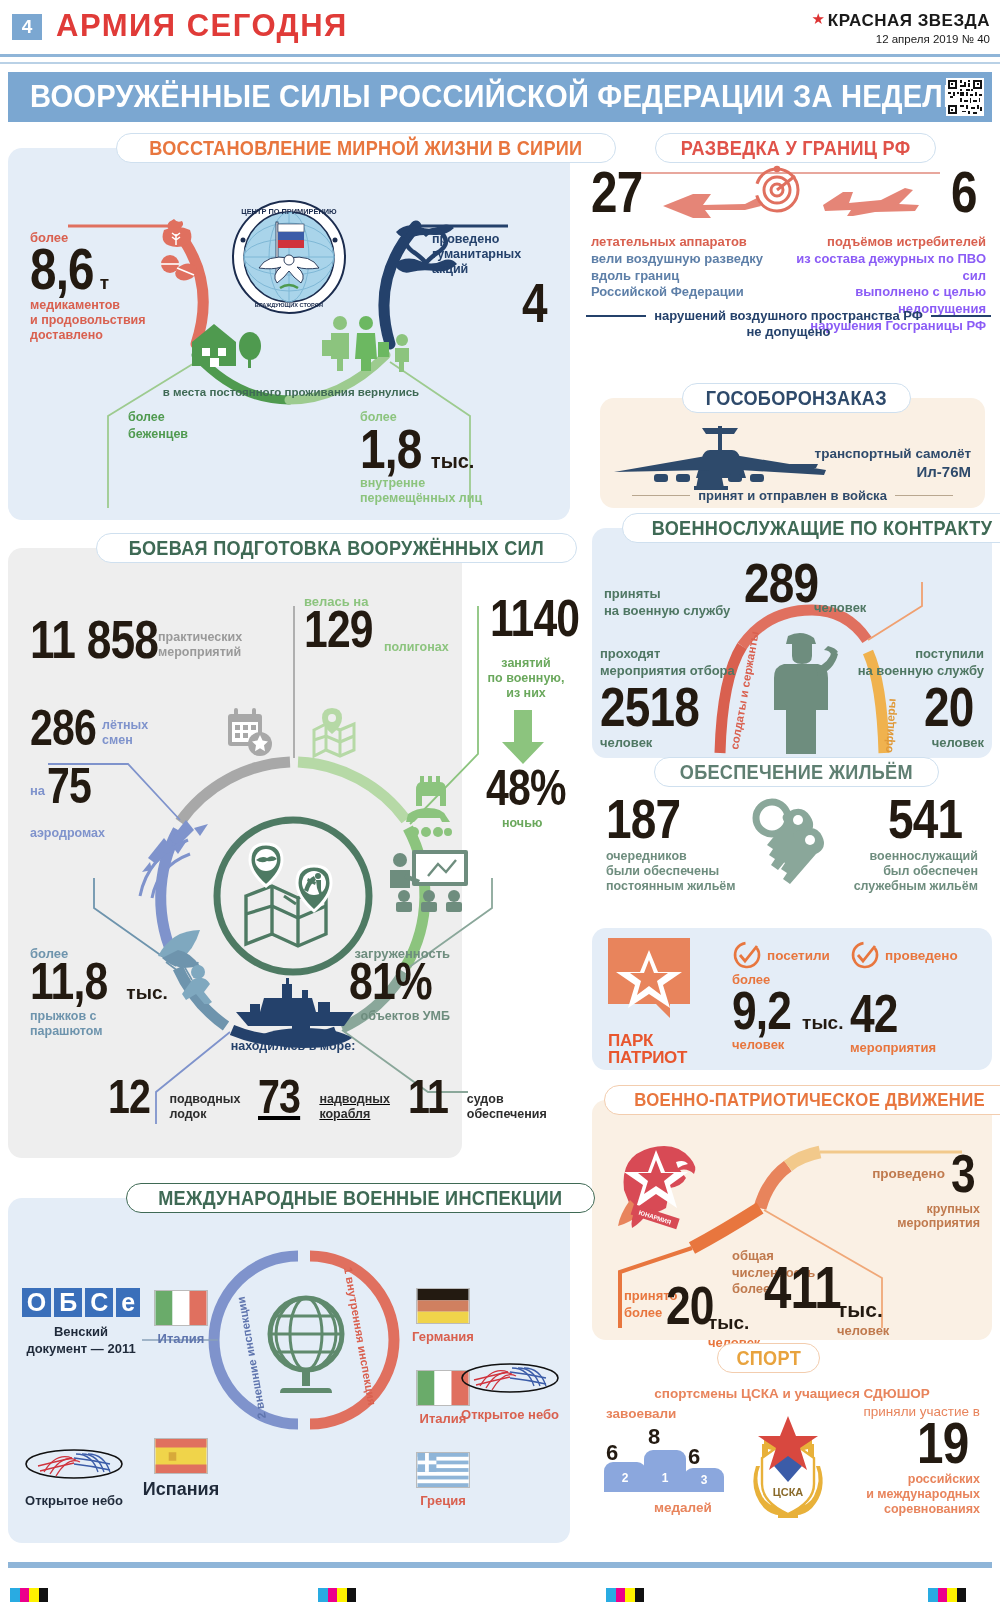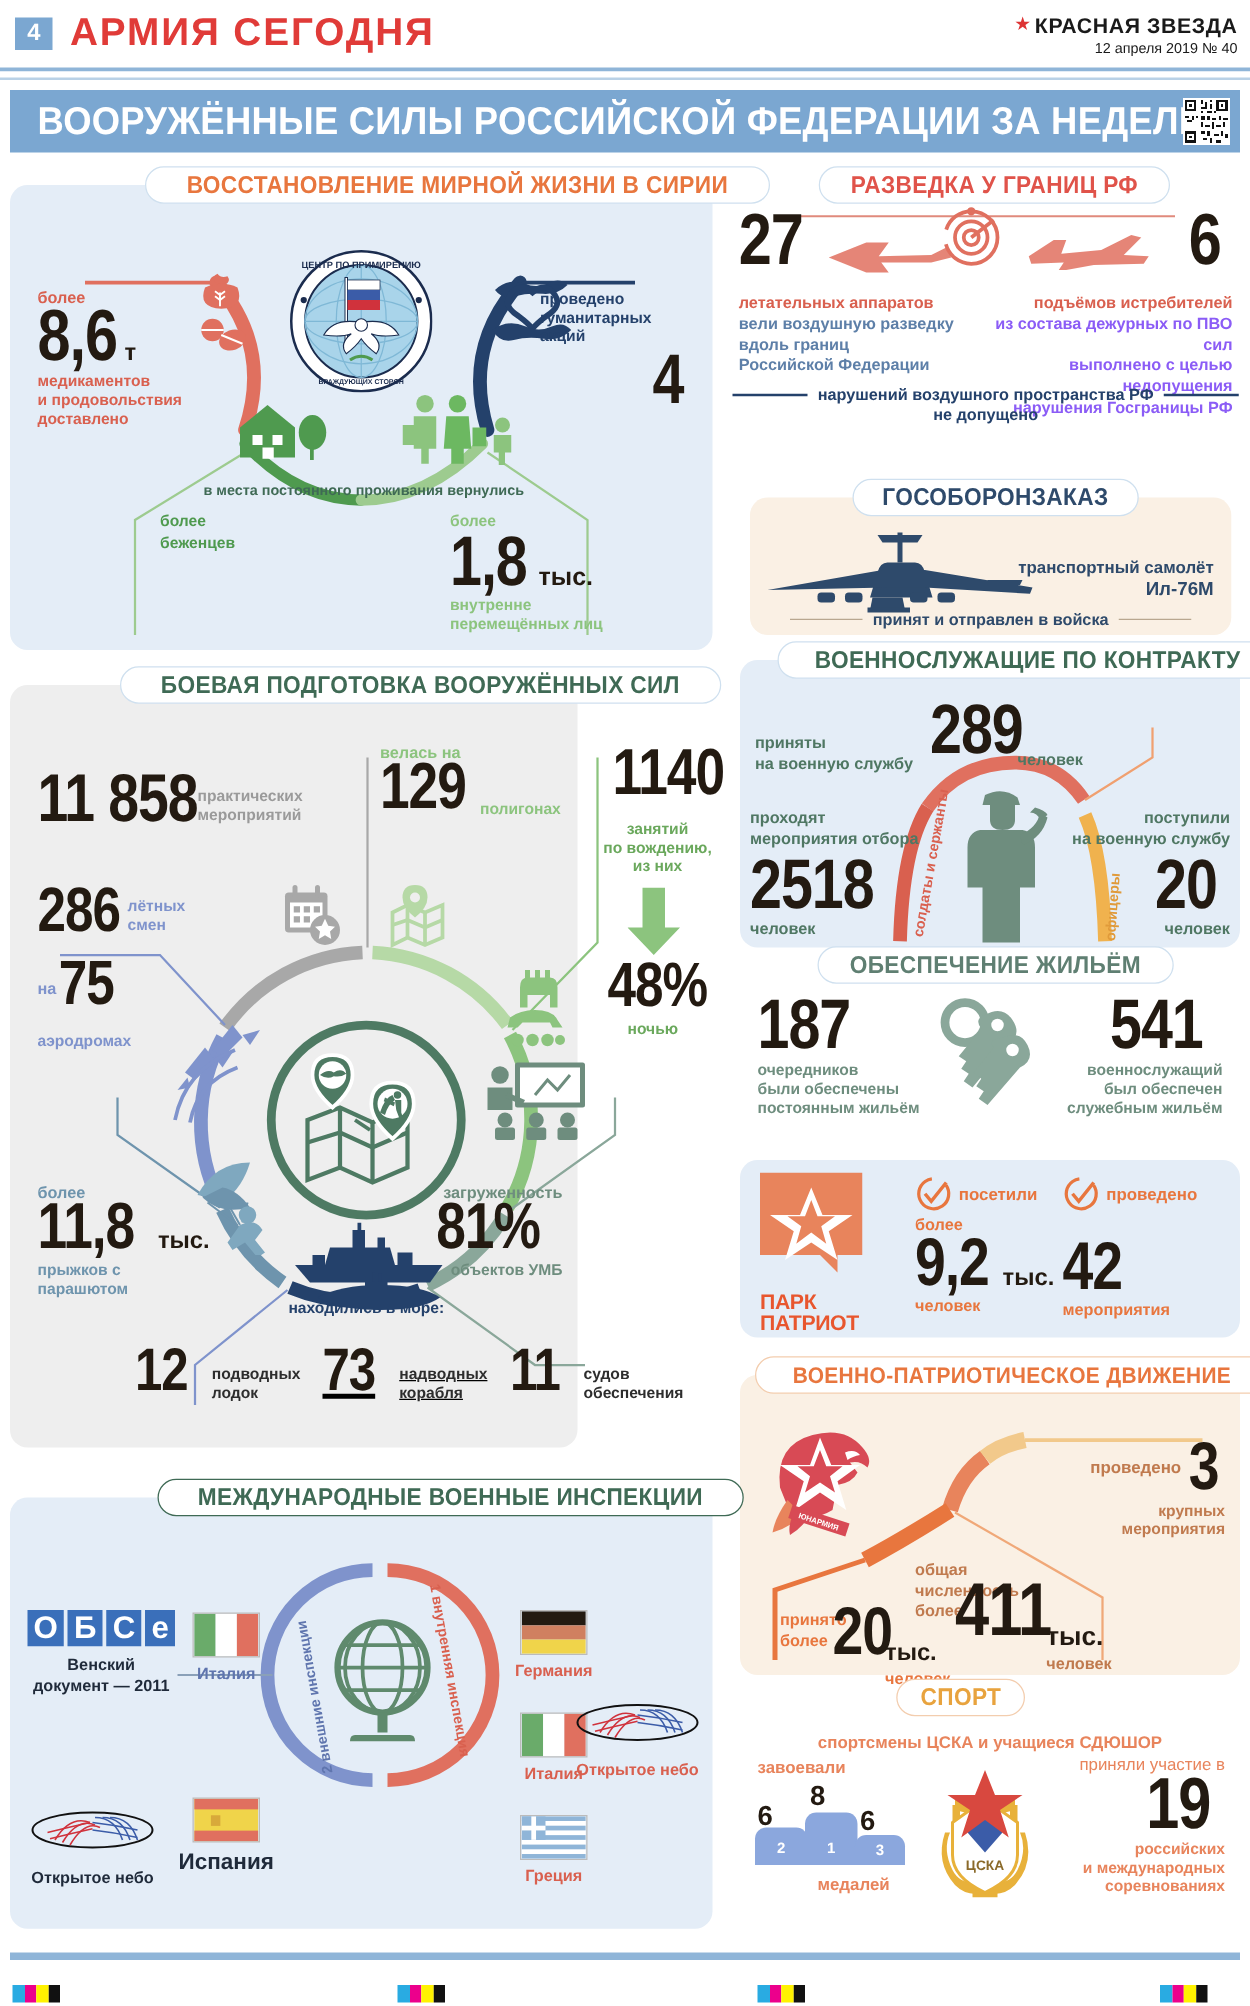--- a/index.html
+++ b/index.html
@@ -779,21 +779,21 @@
   </div>
   <div style="position:absolute;left:376px;top:92px;">
     <div class="lbl" style="color:#8cc47e;">полигонах</div>
   </div>
 
   <div style="position:absolute;left:482px;top:48px;">
     <span class="bignum" style="font-size:52px;">1140</span>
   </div>
   <div style="position:absolute;left:470px;top:108px;width:96px;text-align:center;">
     <div class="lbl" style="color:#6aa85c;white-space:pre-line;">занятий
-по вождению,
+по военную,
 из них</div>
   </div>
   <svg style="position:absolute;left:494px;top:162px;width:42px;height:56px;">
     <path d="M12 0 h18 v32 h12 L21 54 L0 32 h12 z" fill="#8cc47e"></path>
   </svg>
   <div style="position:absolute;left:478px;top:218px;">
     <span class="bignum" style="font-size:50px;">48%</span>
   </div>
   <div style="position:absolute;left:494px;top:268px;">
     <div class="lbl" style="color:#6aa85c;">ночью</div>

